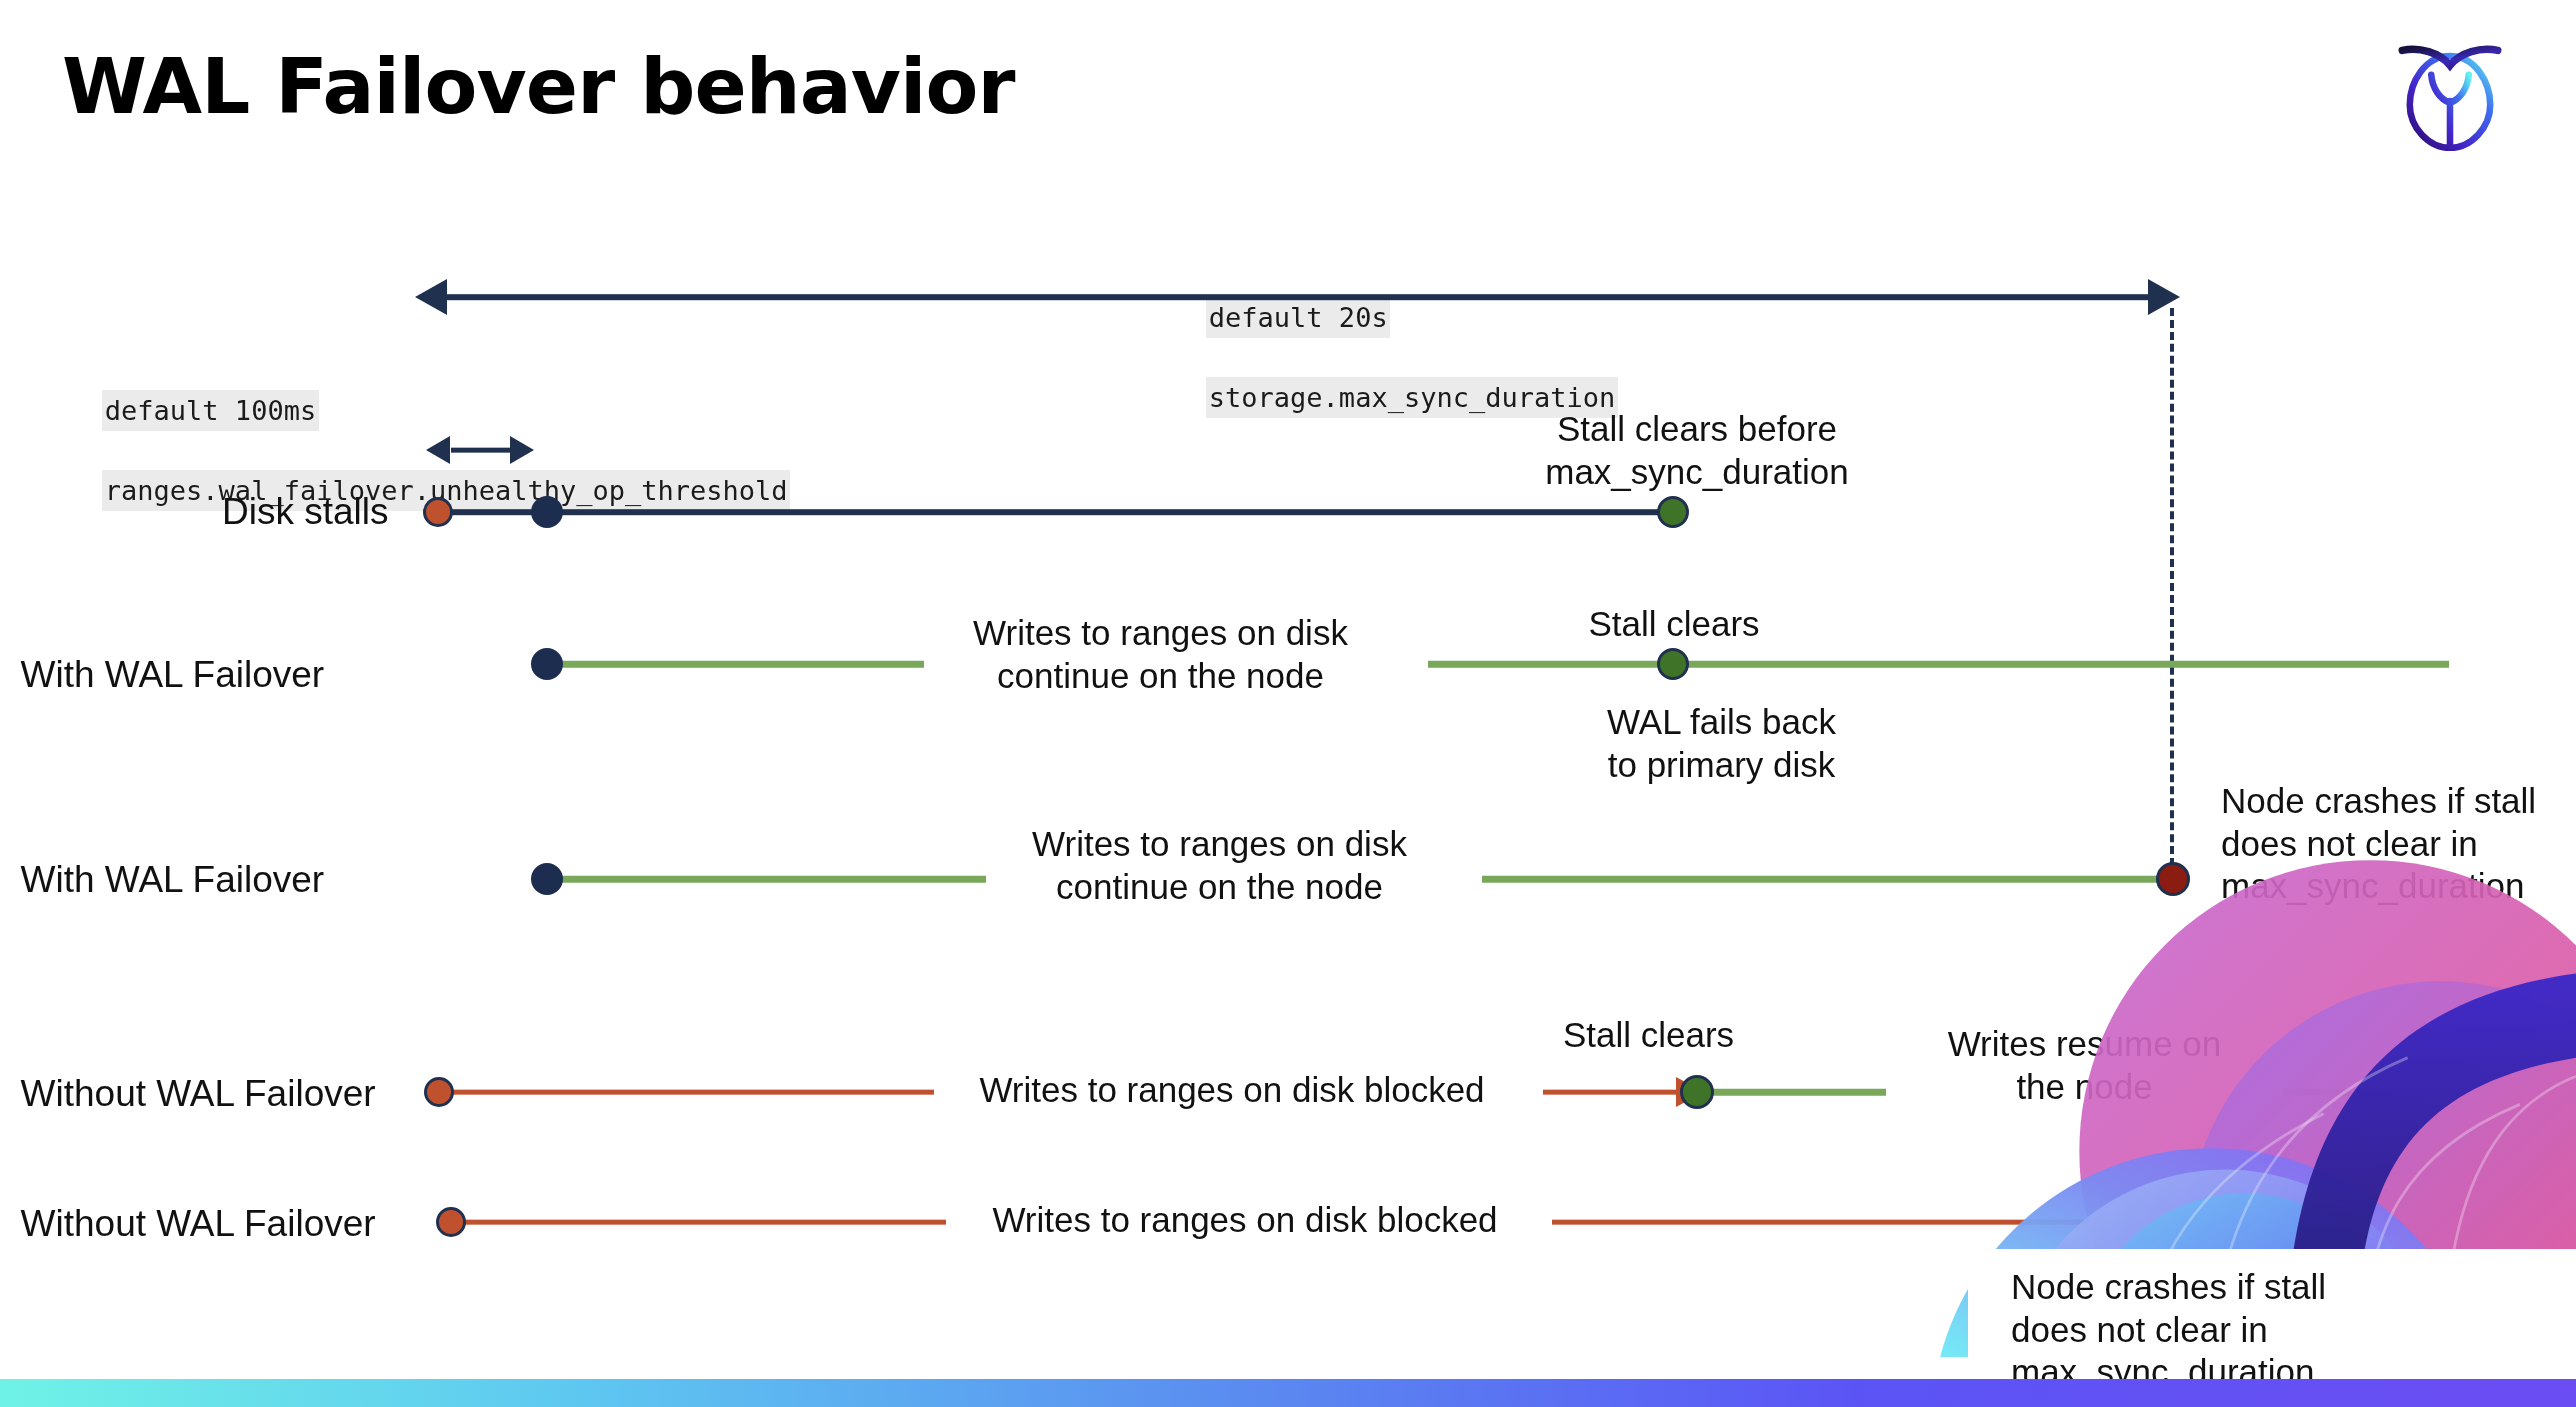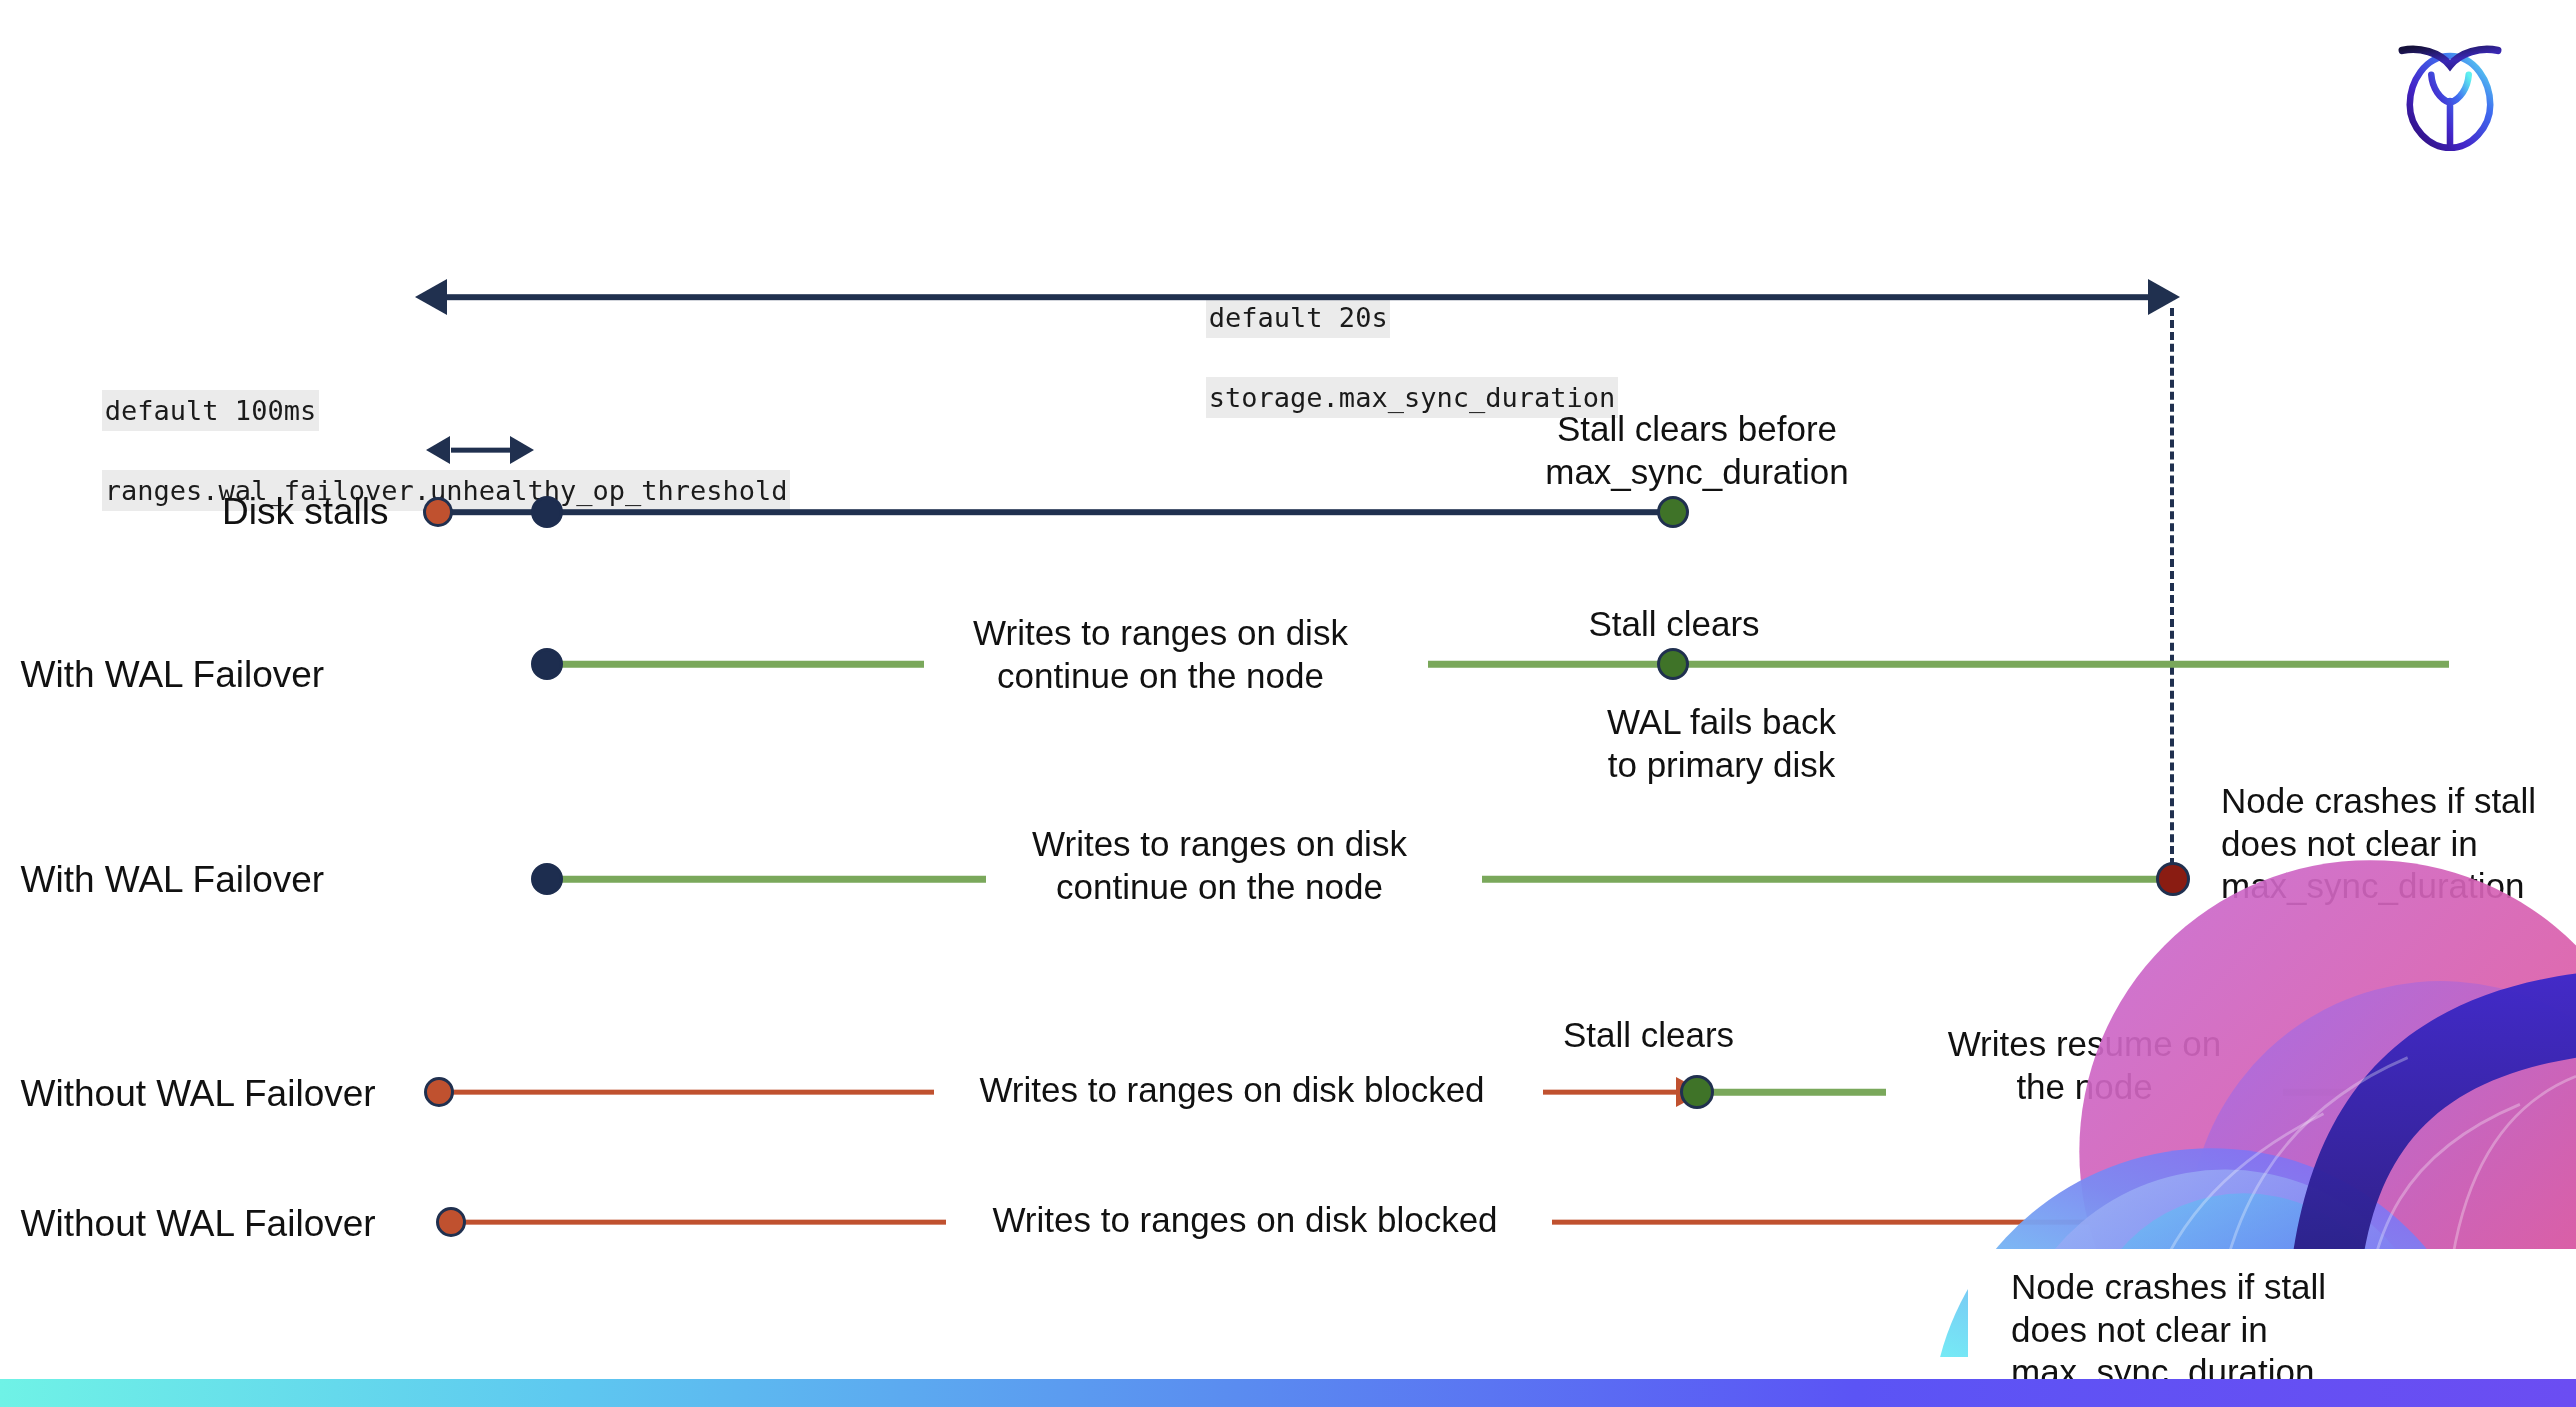--- a/index.html
+++ b/index.html
@@ -94,20 +94,21 @@
   .bottombar{
     position:absolute;left:0;bottom:0;width:2576px;height:29px;
     background:linear-gradient(90deg,#6ff2e6 0%,#5ec8f0 22%,#5a8cf0 48%,#5b54f5 72%,#6b4df2 100%);
   }
 </style>
 </head>
 <body>
 
 <div id="slide">
 
+  <div class="title">WAL Failover behavior</div>
 
   <div class="logo">
     <svg viewBox="0 0 130 140" width="122" height="131">
       <defs>
         <linearGradient id="lg" x1="0" y1="1" x2="1" y2="0">
           <stop offset="0%" stop-color="#2b0a6b"></stop>
           <stop offset="35%" stop-color="#4325c9"></stop>
           <stop offset="70%" stop-color="#3f6df0"></stop>
           <stop offset="100%" stop-color="#5ff2f0"></stop>
         </linearGradient>

